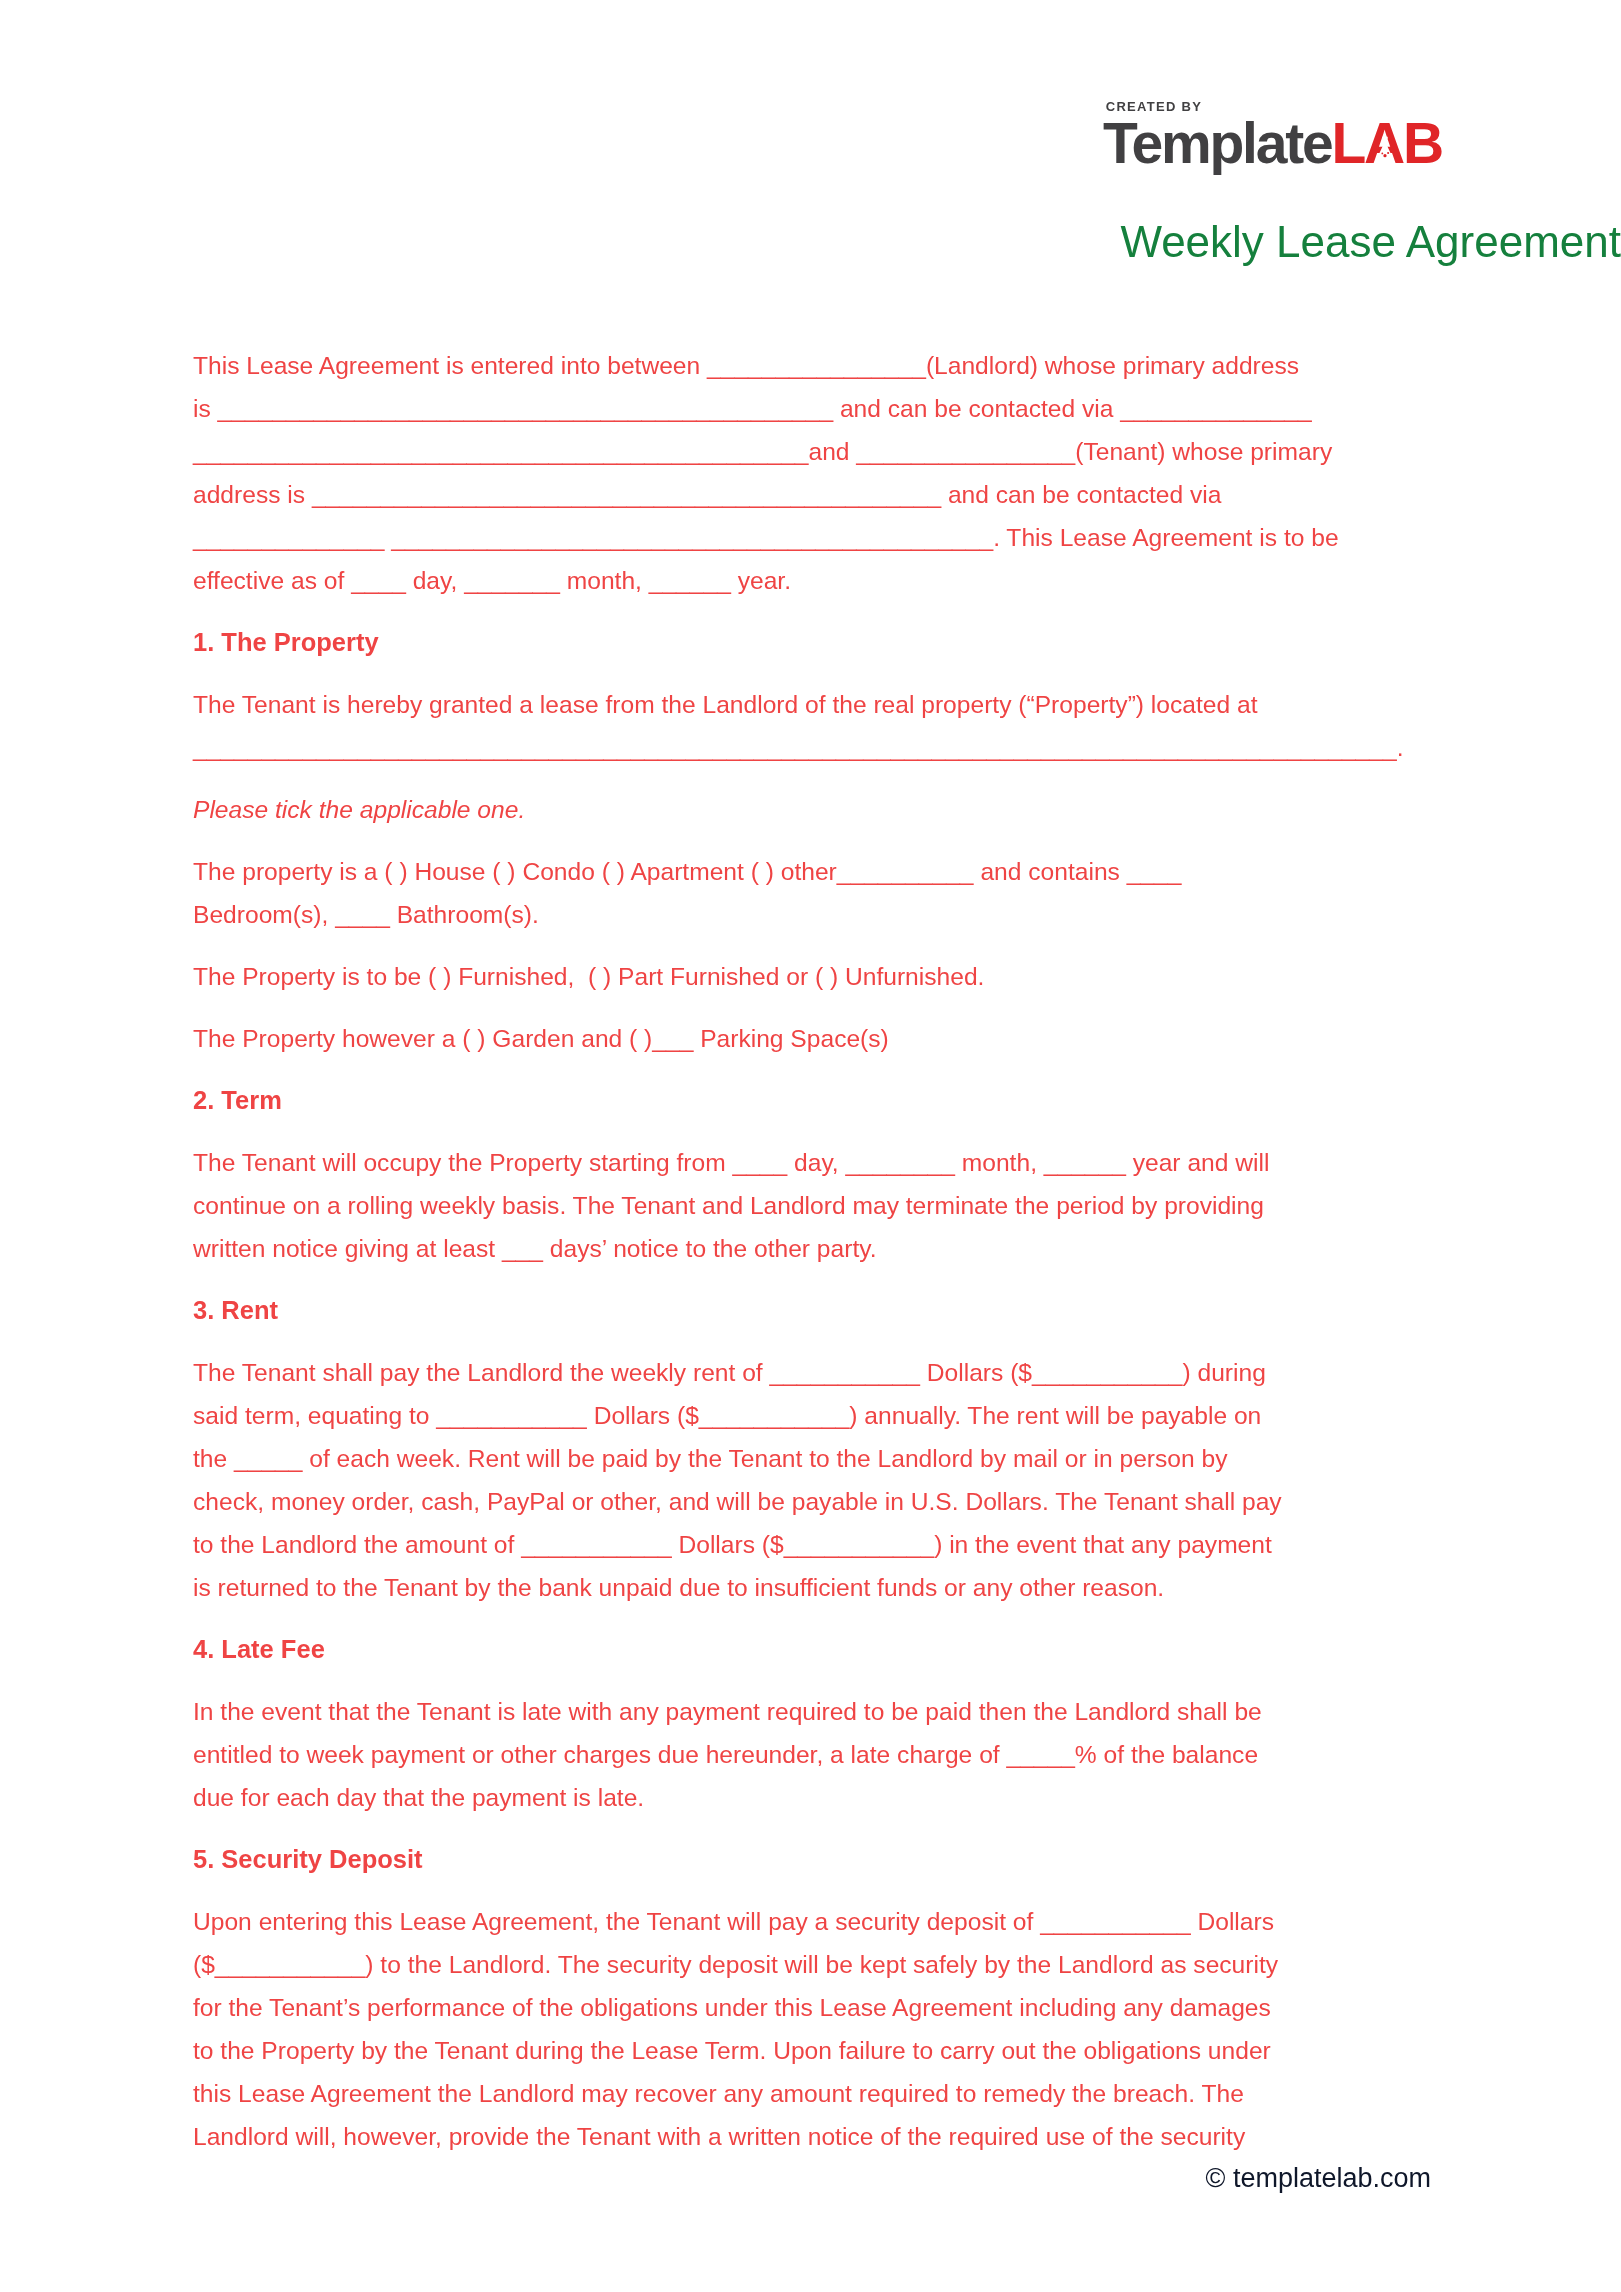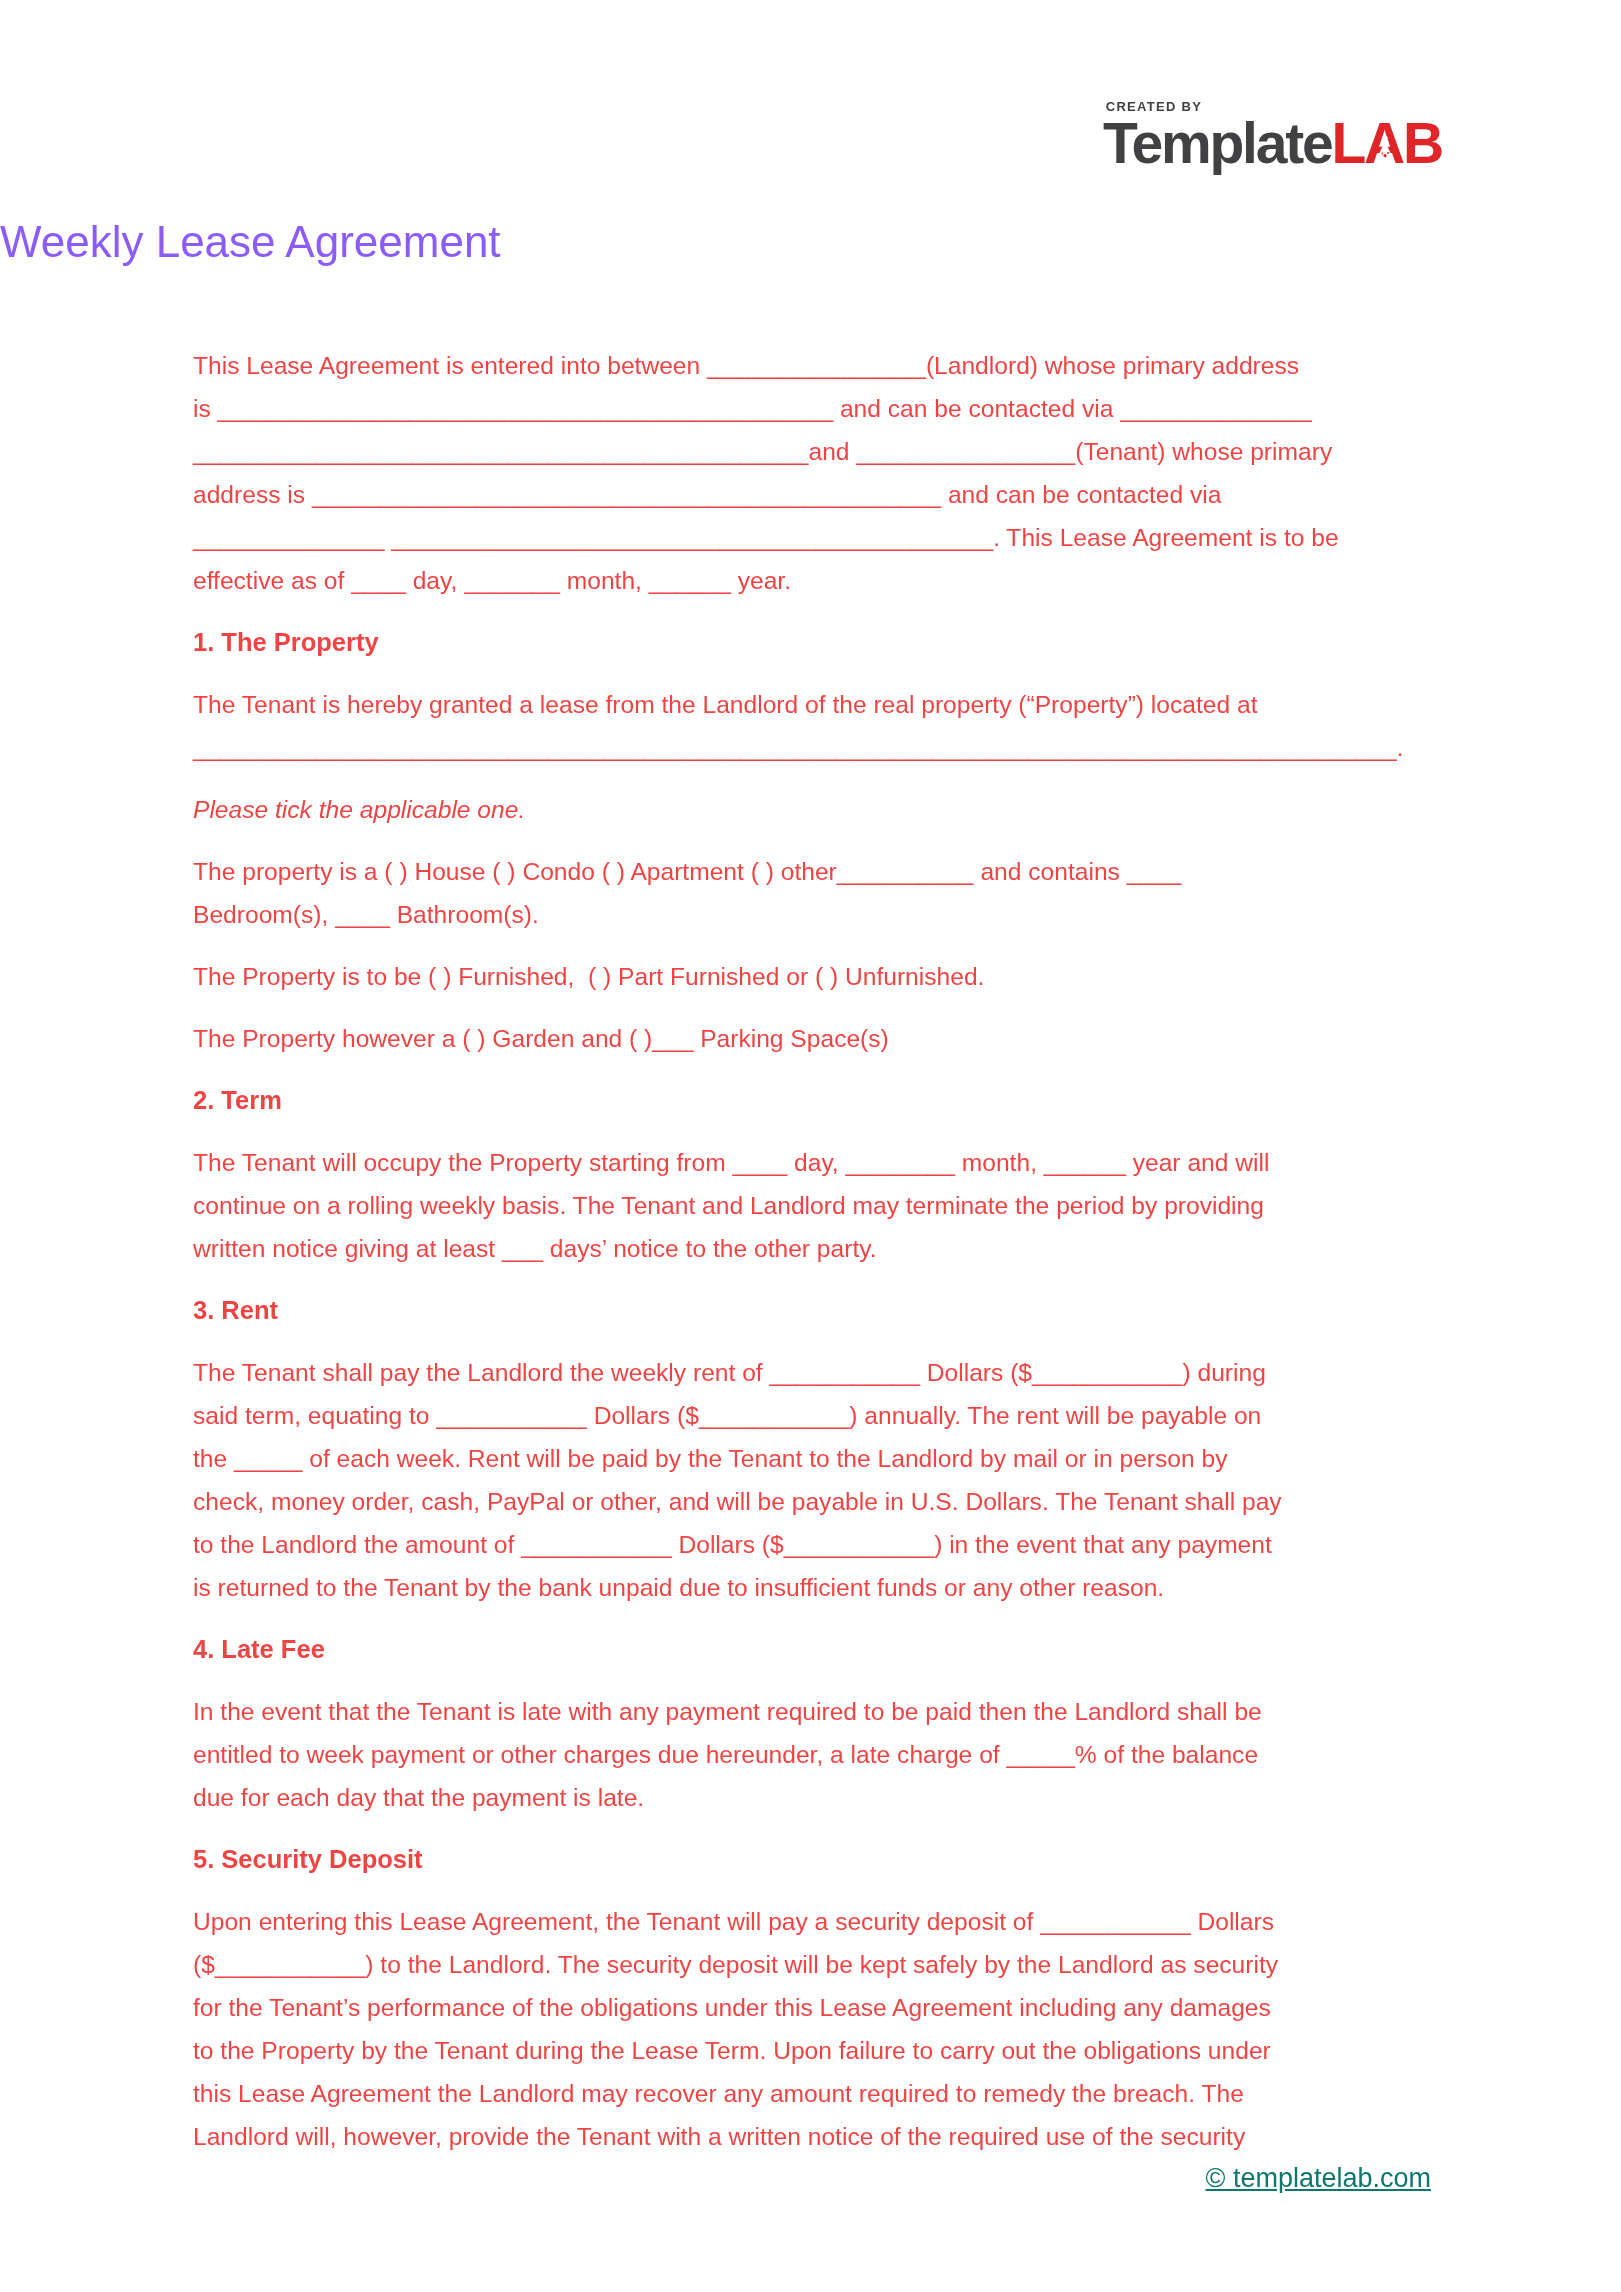--- a/index.html
+++ b/index.html
@@ -45,24 +45,24 @@
     height: 29px;
     pointer-events: none;
   }
 
   
   .doc-title {
     position: absolute;
     top: 188px;
     left: 0;
     width: 100%;
-    text-align: left;
+    text-align: right;
     font-size: 44px;
     font-weight: 400;
-    color: #8b5cf6;
+    color: #15803d;
   }
 
   
   .doc {
     position: absolute;
     left: 193px;
     top: 344px;
     width: 1238px;
   }
   .block { margin: 0 0 19px 0; }
@@ -80,22 +80,21 @@
 
   
   .page-footer {
     position: absolute;
     top: 2160px;
     right: 190px;
     font-size: 27px;
     line-height: 36px;
   }
   .page-footer a {
-    color: #0f766e;
-    text-decoration: underline;
+    color: #0f172a;
     cursor: pointer;
   }
 </style>
 </head>
 <body>
 
 <main class="page">
 
   <div class="logo">
     <div class="created-by">CREATED BY</div>

